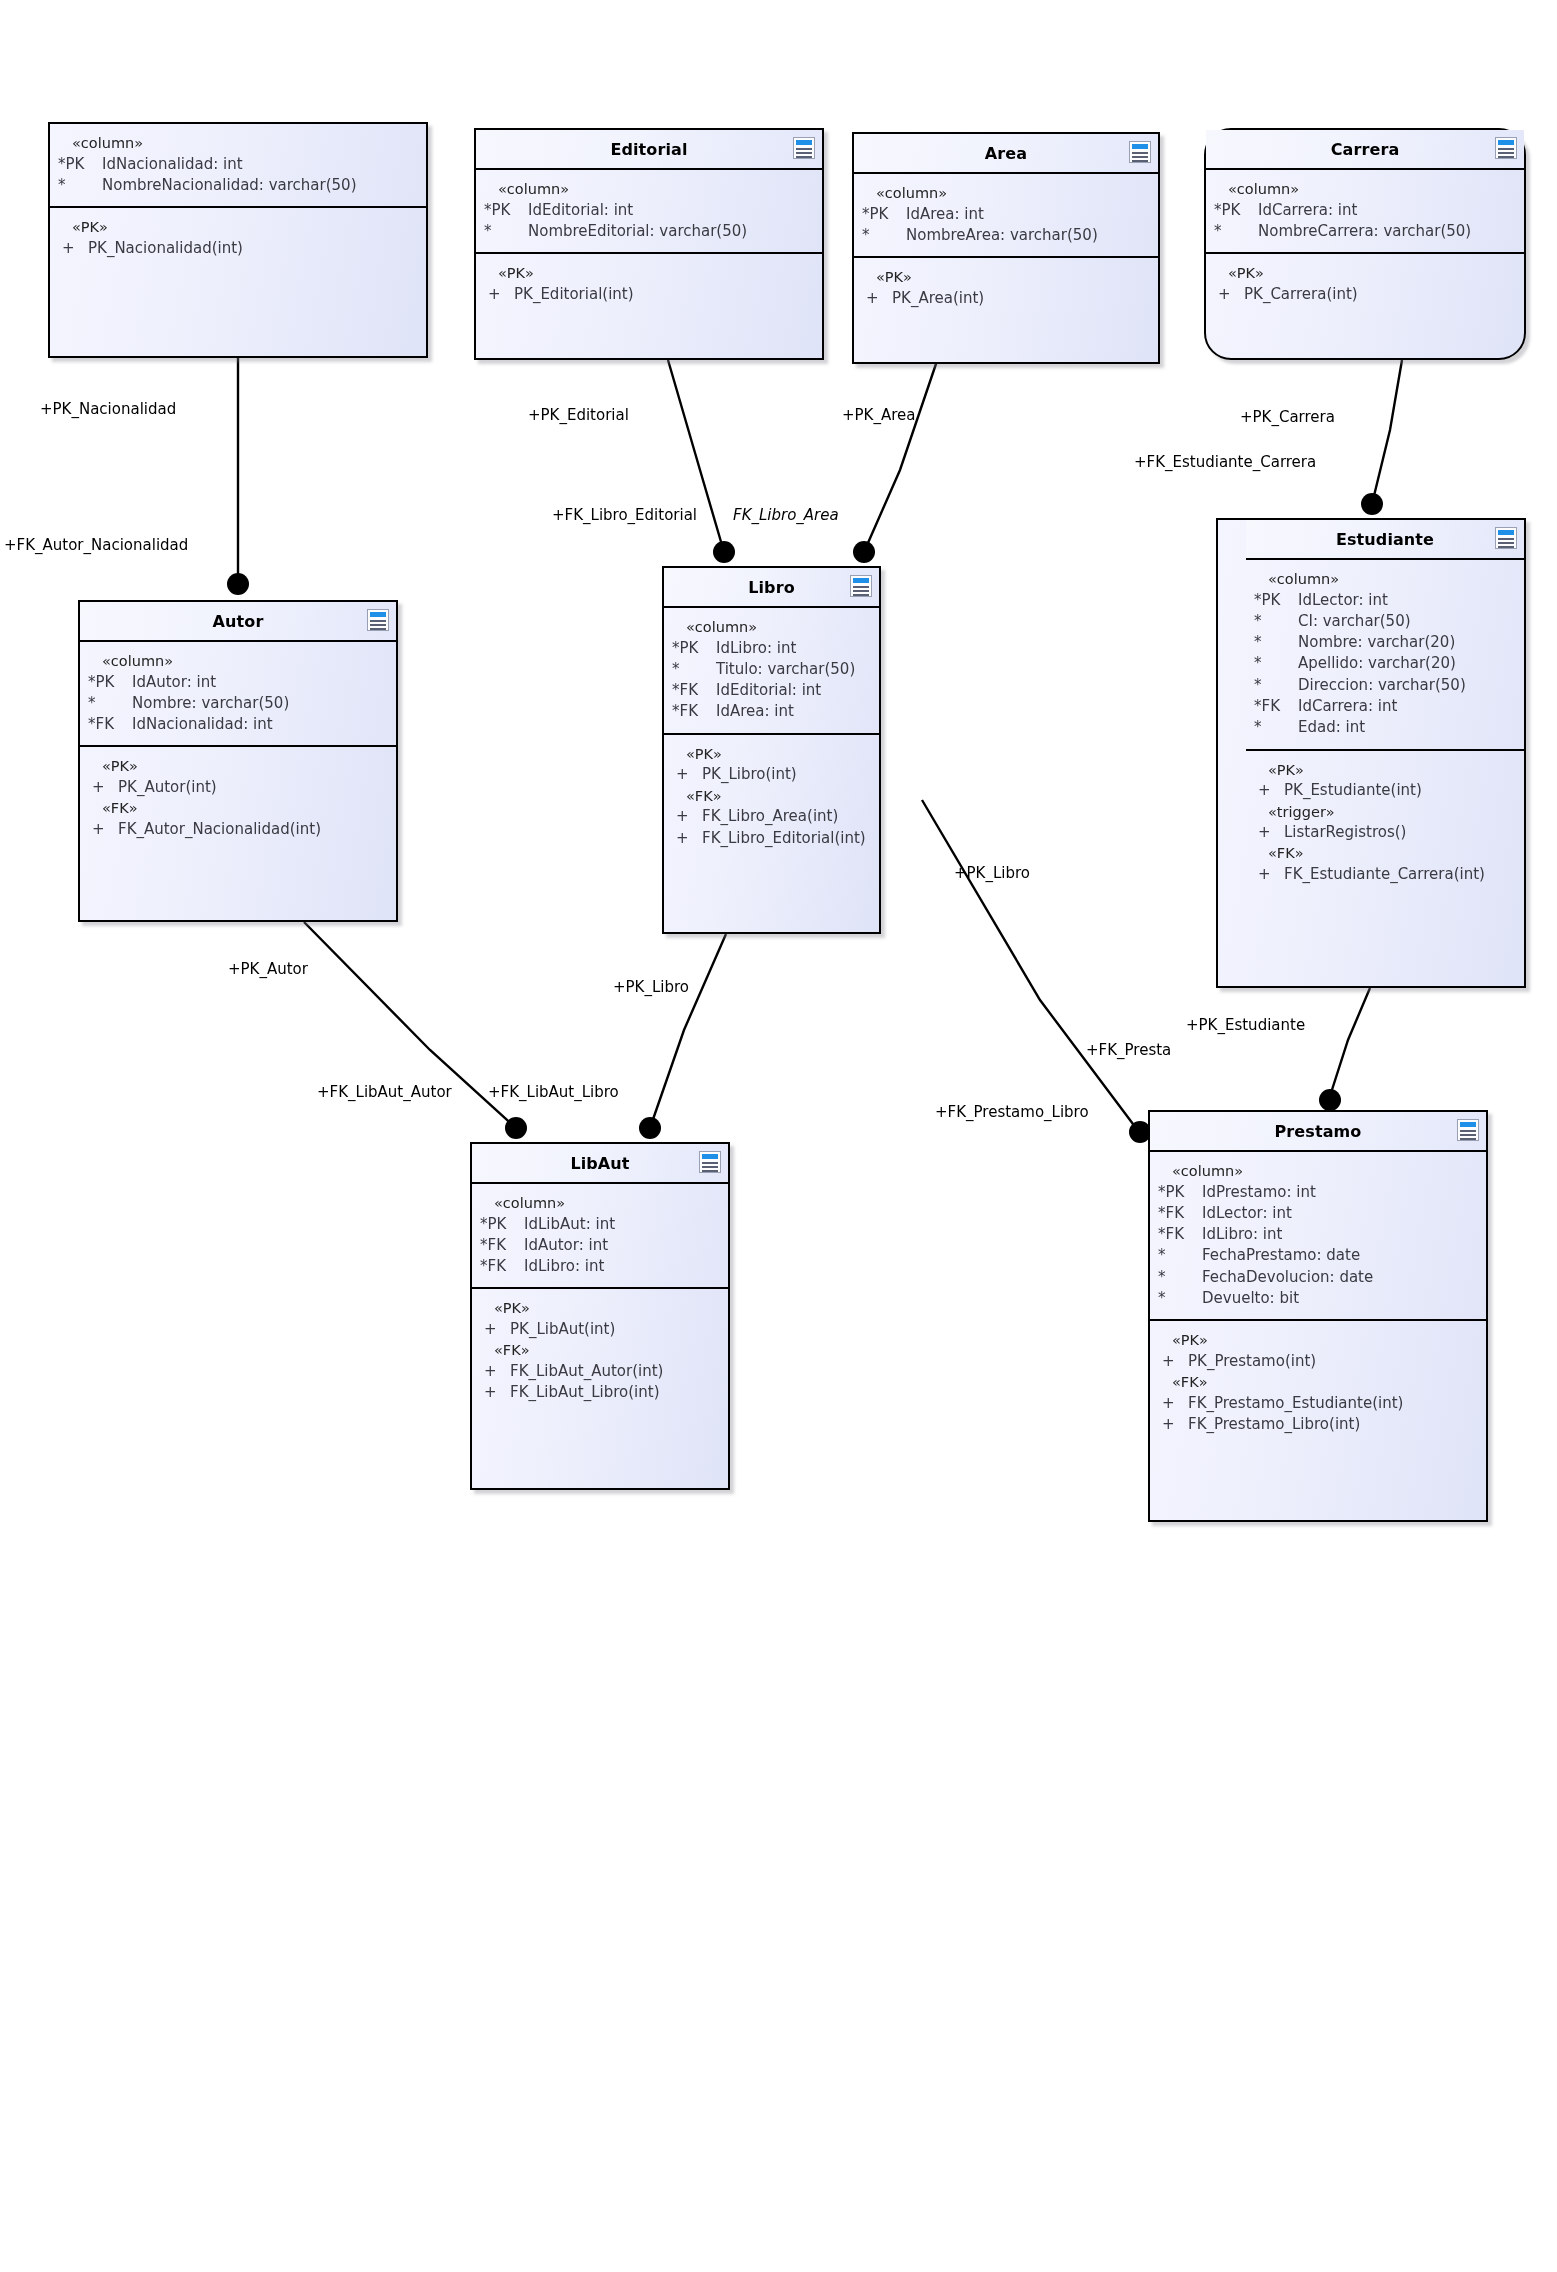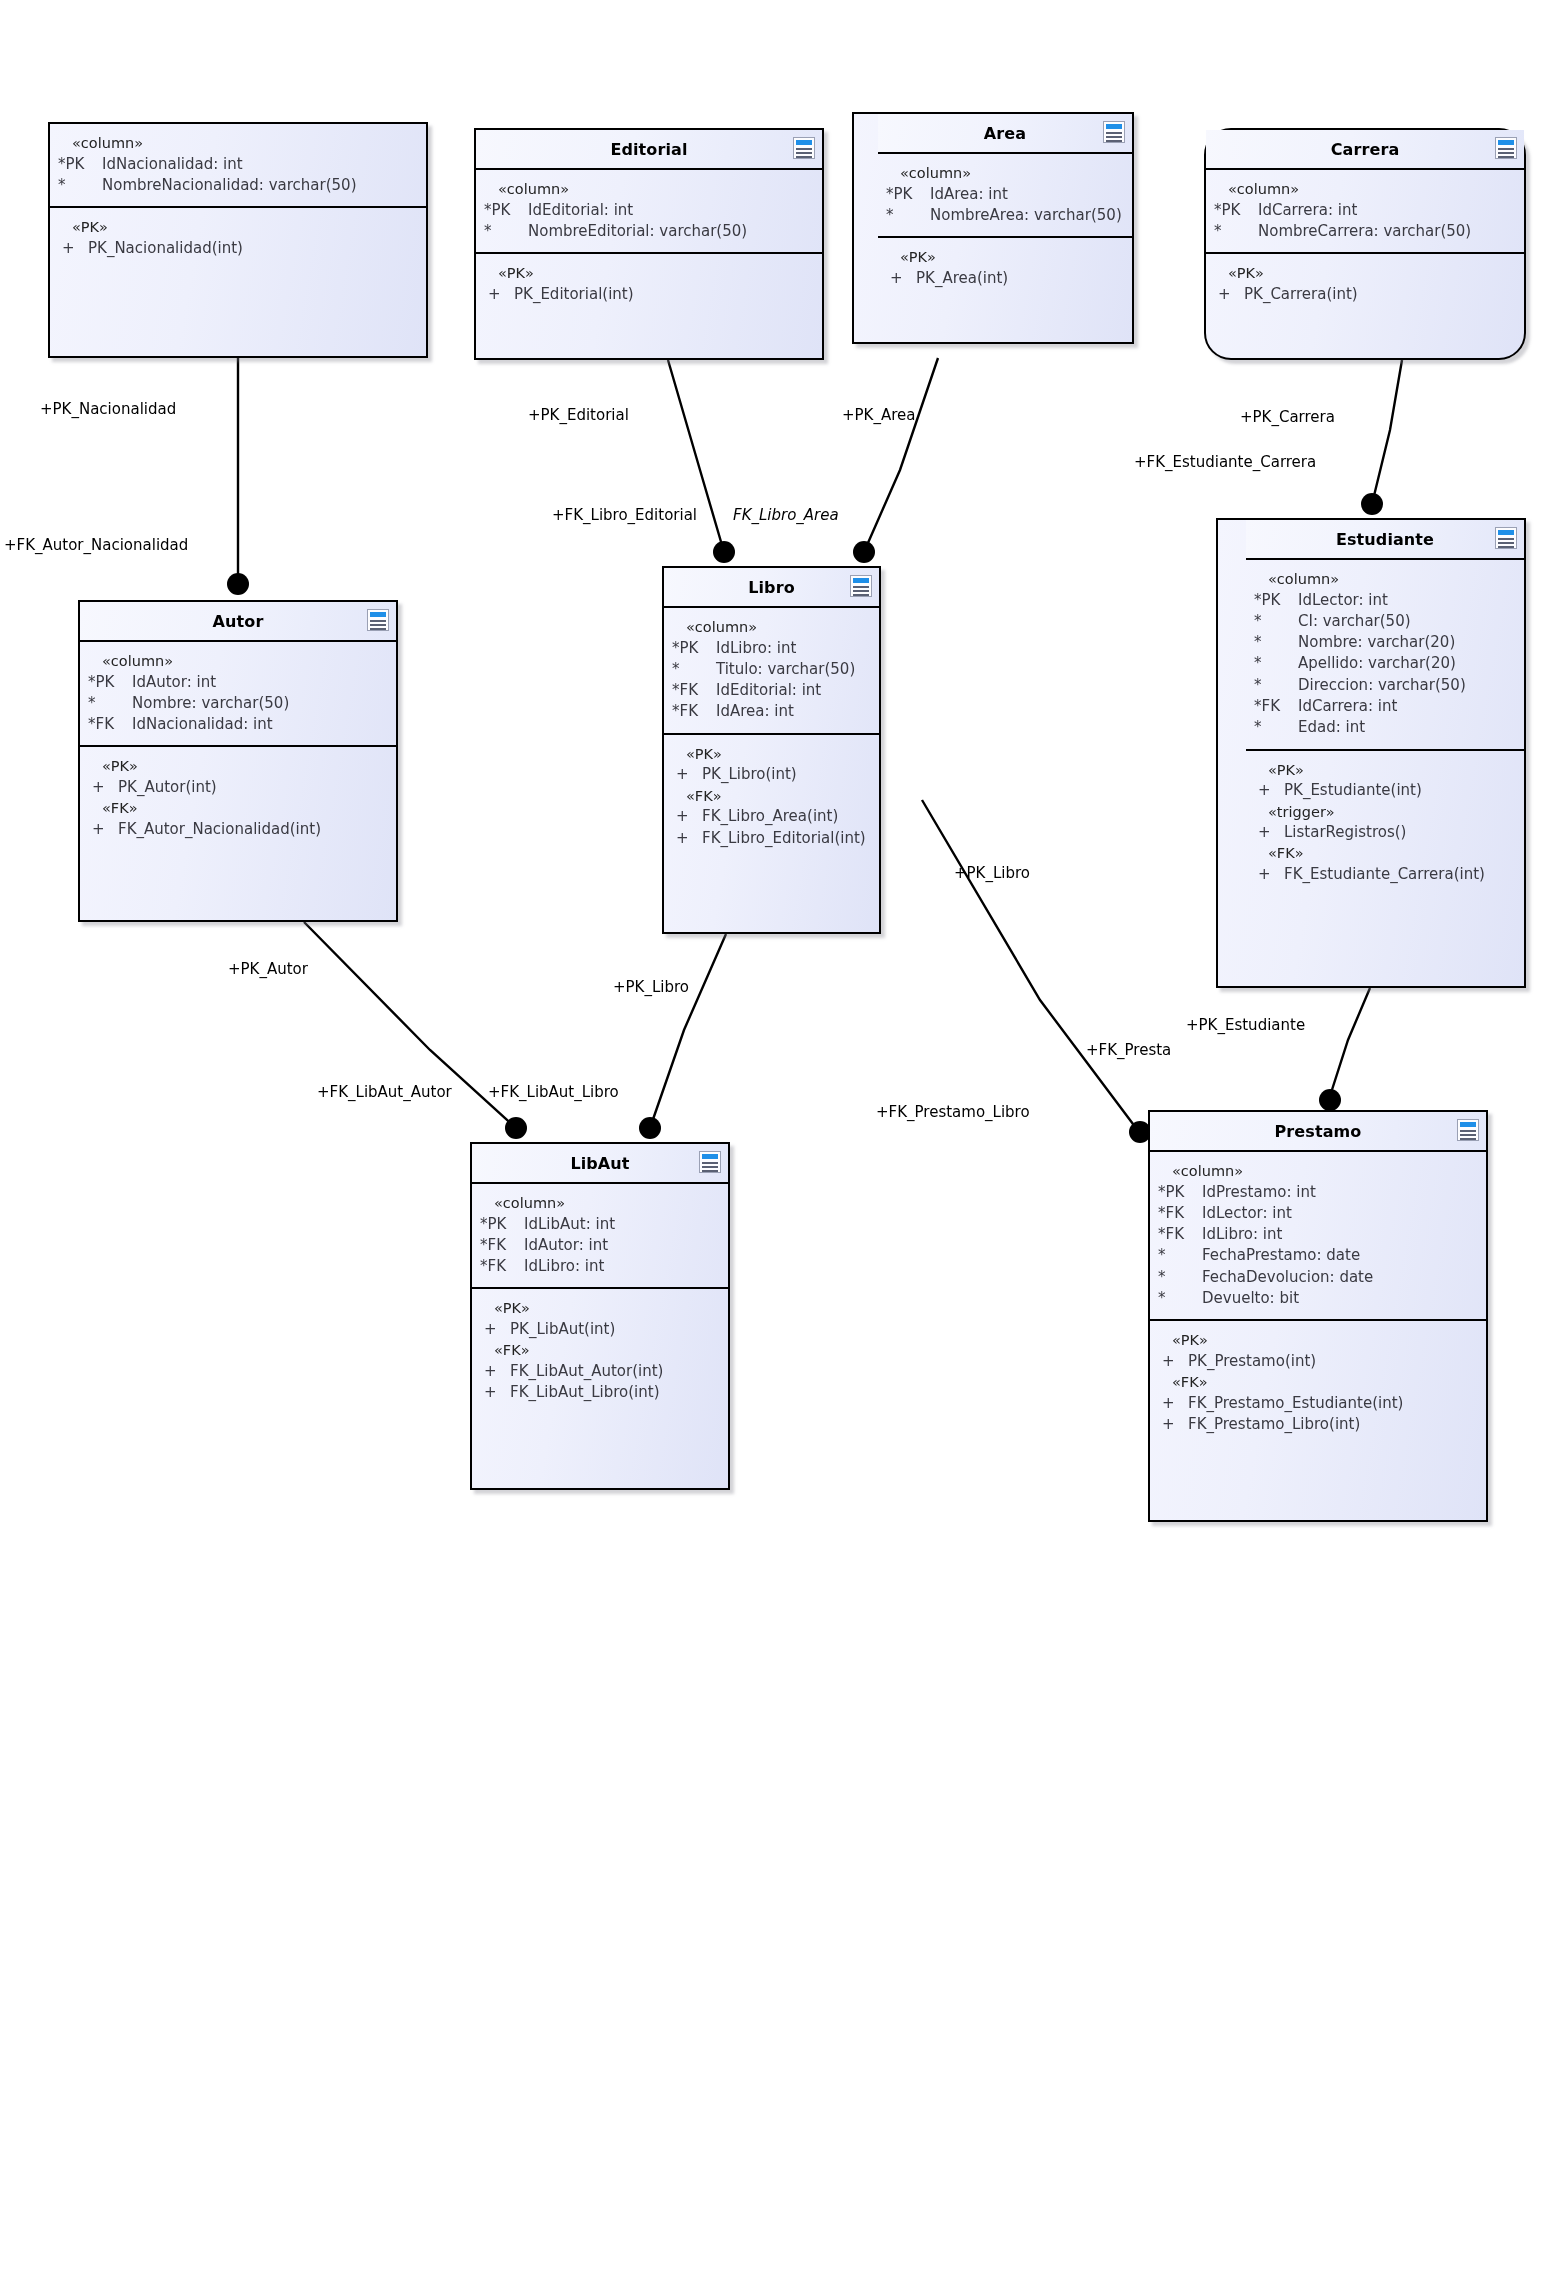--- a/index.html
+++ b/index.html
@@ -208,21 +208,21 @@
           </div>
         </div>
         <div class="uml-compartment">
           <div class="stereo">«PK»</div>
           <div class="op-row">
             <span class="op-vis">+</span>
             <span class="op-name">PK_Editorial(int)</span>
           </div>
         </div>
       </div>
-      <div class="uml-class" style="left: 852px; top: 112px; width: 282px; min-height: 232px; padding-left: 24px;">
+      <div class="uml-class" style="left: 852px; top: 132px; width: 308px; min-height: 232px;">
         <div class="uml-title"><span>Area</span><span class="table-icon">
             <i></i>
             <u class="r1"></u>
             <u class="r2"></u>
             <u class="r3"></u>
           </span></div>
         <div class="uml-compartment">
           <div class="stereo">«column»</div>
           <div class="attr-row">
             <span class="attr-key">*PK</span>
@@ -499,17 +499,17 @@
       <div class="edge-label" style="left: 552px; top: 508px;">+FK_Libro_Editorial</div>
       <div class="edge-label" style="left: 842px; top: 408px;">+PK_Area</div>
       <div class="edge-label" style="left: 733px; top: 508px; font-style: italic;">FK_Libro_Area</div>
       <div class="edge-label" style="left: 1240px; top: 410px;">+PK_Carrera</div>
       <div class="edge-label" style="left: 1134px; top: 455px;">+FK_Estudiante_Carrera</div>
       <div class="edge-label" style="left: 228px; top: 962px;">+PK_Autor</div>
       <div class="edge-label" style="left: 317px; top: 1085px;">+FK_LibAut_Autor</div>
       <div class="edge-label" style="left: 613px; top: 980px;">+PK_Libro</div>
       <div class="edge-label" style="left: 488px; top: 1085px;">+FK_LibAut_Libro</div>
       <div class="edge-label" style="left: 954px; top: 866px;">+PK_Libro</div>
-      <div class="edge-label" style="left: 876px; top: 1105px;">+FK_Prestamo_Libro</div>
+      <div class="edge-label" style="left: 935px; top: 1105px;">+FK_Prestamo_Libro</div>
       <div class="edge-label" style="left: 1086px; top: 1043px;">+FK_Presta</div>
       <div class="edge-label" style="left: 1186px; top: 1018px;">+PK_Estudiante</div>
     </div>
 </div>
 
 </body></html>

